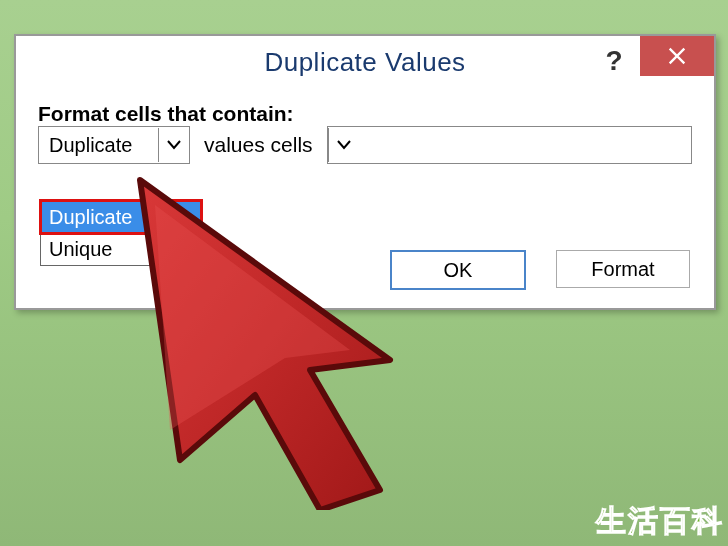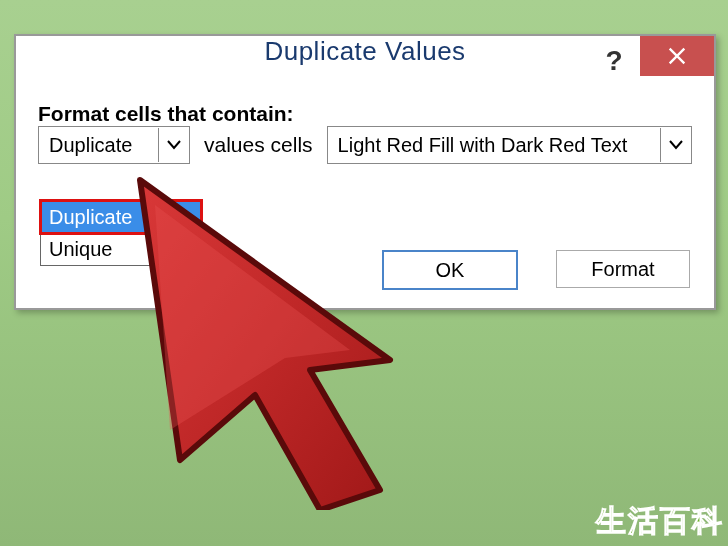--- a/index.html
+++ b/index.html
@@ -1,36 +1,36 @@
 <!DOCTYPE html>
 <html><head>
 <meta charset="utf-8">
 <style>
 html,body{margin:0;padding:0;width:728px;height:546px;font-family:"Segoe UI",Tahoma,sans-serif;background:#9fcb85;overflow:hidden}
 .bg-green{position:absolute;inset:0;background:linear-gradient(180deg,#a8d090 0%,#9fcb85 40%,#8fb877 100%)}
 .dialog{position:absolute;left:14px;top:34px;width:698px;height:272px;background:#fff;border:2px solid #999;box-shadow:3px 3px 6px rgba(0,0,0,.25)}
-.titlebar{height:52px;background:#fff;position:relative;display:flex;justify-content:center}
+.titlebar{height:52px;background:#fff;position:relative;display:flex;align-items:center;justify-content:center}
 .titlebar .title{font-size:26px;font-weight:400;color:#1a3a6e;letter-spacing:.5px}
 .titlebar .help{position:absolute;right:80px;top:6px;width:40px;height:38px;display:flex;align-items:center;justify-content:center;font-size:28px;font-weight:700;color:#333;cursor:pointer}
 .titlebar .close{position:absolute;right:0;top:0;width:74px;height:40px;background:#c8504f;display:flex;align-items:center;justify-content:center;cursor:pointer}
 .titlebar .close svg{width:22px;height:22px}
 .body{padding:14px 22px 0 22px}
 .instr{font-size:21px;font-weight:700;color:#000;}
 .row{display:flex;align-items:center;gap:14px;margin-bottom:8px}
 .combo{display:flex;align-items:center;height:36px;border:1px solid #888;background:#fff}
 .combo .val{padding:0 10px;font-size:20px}
 .combo .arrow{width:30px;height:34px;border-left:1px solid #888;display:flex;align-items:center;justify-content:center}
 .combo .arrow svg{width:14px;height:10px}
 .c1{width:150px;justify-content:space-between}
 .c2{flex:1;justify-content:space-between}
 .mid{font-size:21px;color:#000}
 .dropdown{position:absolute;left:24px;top:164px;width:160px;border:1px solid #666;background:#fff}
 .dropdown .opt{height:32px;padding:0 8px;font-size:20px;display:flex;align-items:center}
 .dropdown .opt.sel{background:#3a8de8;color:#fff;outline:3px solid #d11;outline-offset:-1px}
-.btnrow{position:absolute;right:24px;bottom:18px;display:flex;gap:38px}
+.btnrow{position:absolute;right:24px;bottom:18px;display:flex;gap:30px}
 .btn{width:132px;height:36px;border:1px solid #aaa;background:#fff;font-size:20px;display:flex;align-items:center;justify-content:center;cursor:pointer}
 .btn.ok{border:2px solid #4a84c9}
 .cursor{position:absolute;left:110px;top:150px;width:400px;height:360px;pointer-events:none}
 .wm{position:absolute;right:4px;bottom:4px;text-align:left;font-family:Arial,sans-serif}
 .wm .cn{font-size:30px;font-weight:700;color:#6dae2e;-webkit-text-stroke:1px #fff;letter-spacing:2px}
 .wm .url{font-size:15px;color:#e8a030;letter-spacing:1px}
 </style>
 </head>
 <body>
 
@@ -54,21 +54,20 @@
       <div class="combo c1">
         <span class="val">Duplicate</span>
         <span class="arrow">
           <svg viewBox="0 0 14 10">
               <path d="M1 1 L7 8 L13 1" stroke="#000" stroke-width="2" fill="none"></path>
             </svg>
         </span>
       </div>
       <span class="mid">values cells</span>
       <div class="combo c2">
-        <span class="val">Light Red Fill with Dark Red Text</span>
         <span class="arrow">
           <svg viewBox="0 0 14 10">
               <path d="M1 1 L7 8 L13 1" stroke="#000" stroke-width="2" fill="none"></path>
             </svg>
         </span>
       </div>
     </div>
   </div>
 
   <div class="dropdown">

